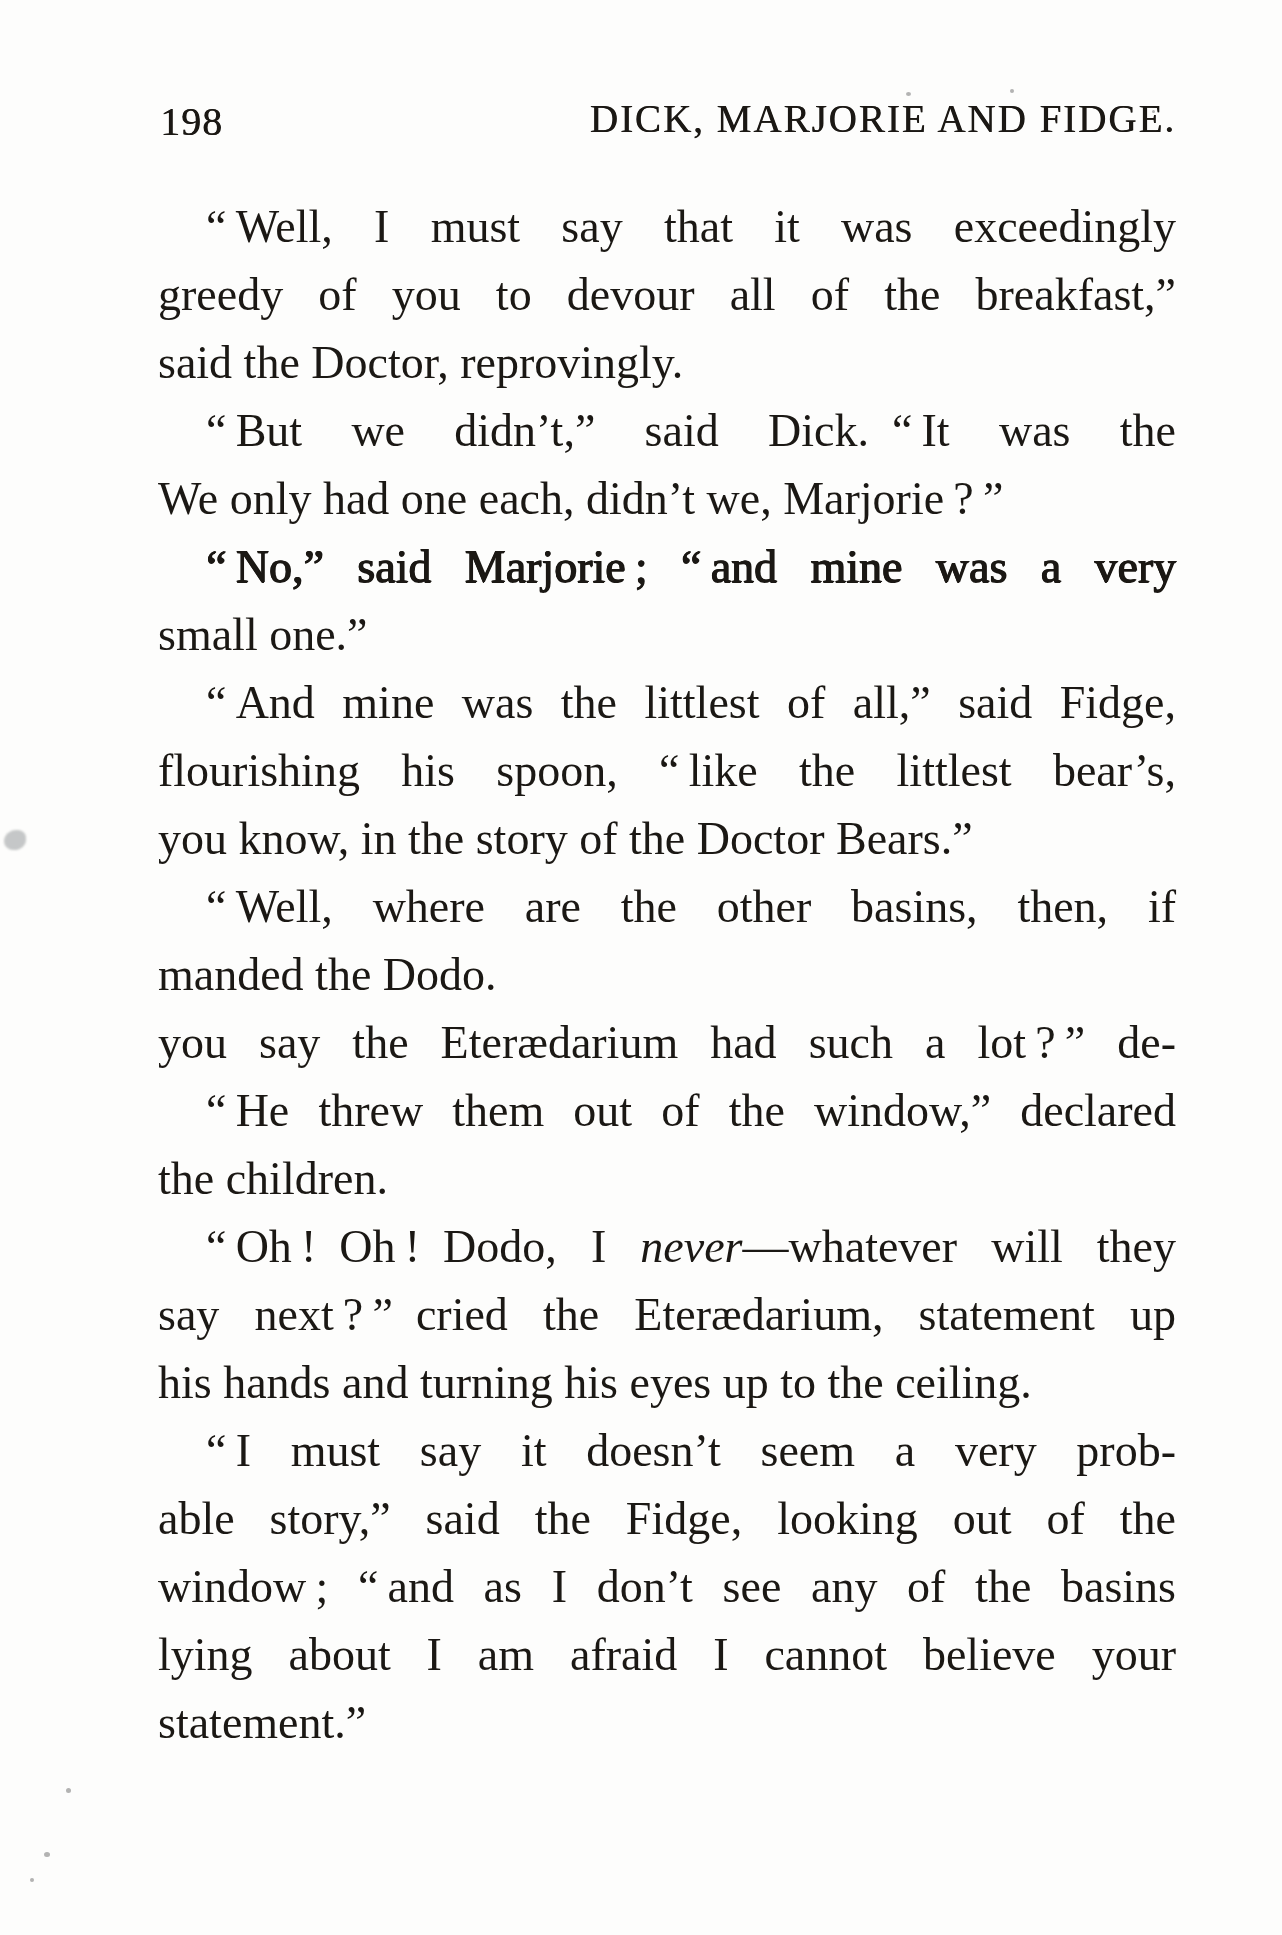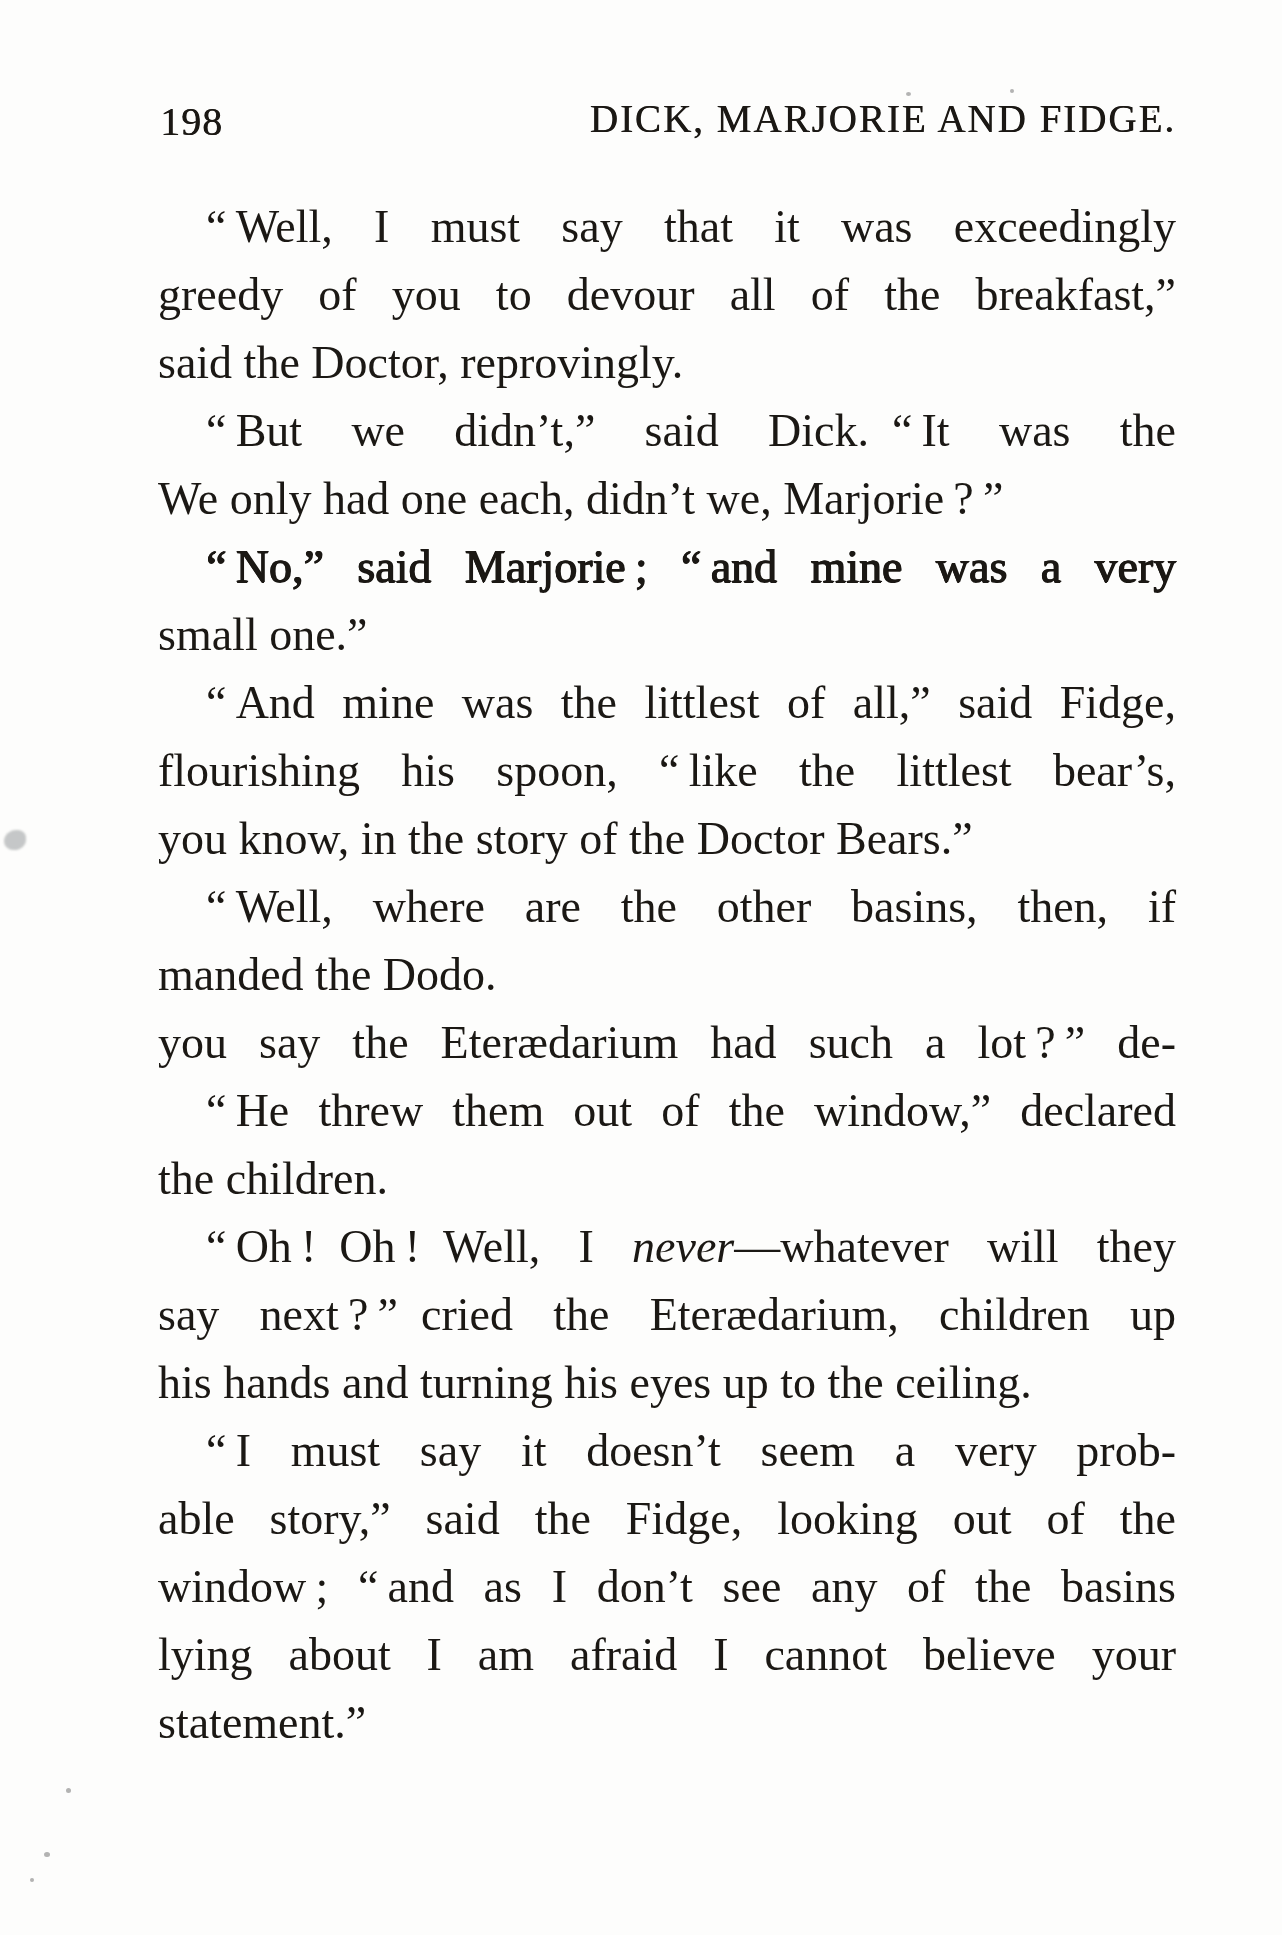--- a/index.html
+++ b/index.html
@@ -112,22 +112,22 @@
       <div>
         <div class="line indent"><span>“ Well, where are the other basins, then, if</span></div>
         <div class="line last"><span>manded the Dodo.</span></div>
         <div class="line"><span>you say the Eterædarium had such a lot ? ” de-</span></div>
       </div>
       <div>
         <div class="line indent"><span>“ He threw them out of the window,” declared</span></div>
         <div class="line last"><span>the children.</span></div>
       </div>
       <div>
-        <div class="line indent"><span>“ Oh ! Oh ! Well, I </span><i>never</i><span>—whatever will they</span></div>
-        <div class="line"><span>say next ? ” cried the Eterædarium, children up</span></div>
+        <div class="line indent"><span>“ Oh ! Oh ! Dodo, I </span><i>never</i><span>—whatever will they</span></div>
+        <div class="line"><span>say next ? ” cried the Eterædarium, statement up</span></div>
         <div class="line last"><span>his hands and turning his eyes up to the ceiling.</span></div>
       </div>
       <div>
         <div class="line indent"><span>“ I must say it doesn’t seem a very prob-</span></div>
         <div class="line"><span>able story,” said the Fidge, looking out of the</span></div>
         <div class="line"><span>window ; “ and as I don’t see any of the basins</span></div>
         <div class="line"><span>lying about I am afraid I cannot believe your</span></div>
         <div class="line last"><span>statement.”</span></div>
       </div>
     </main>

